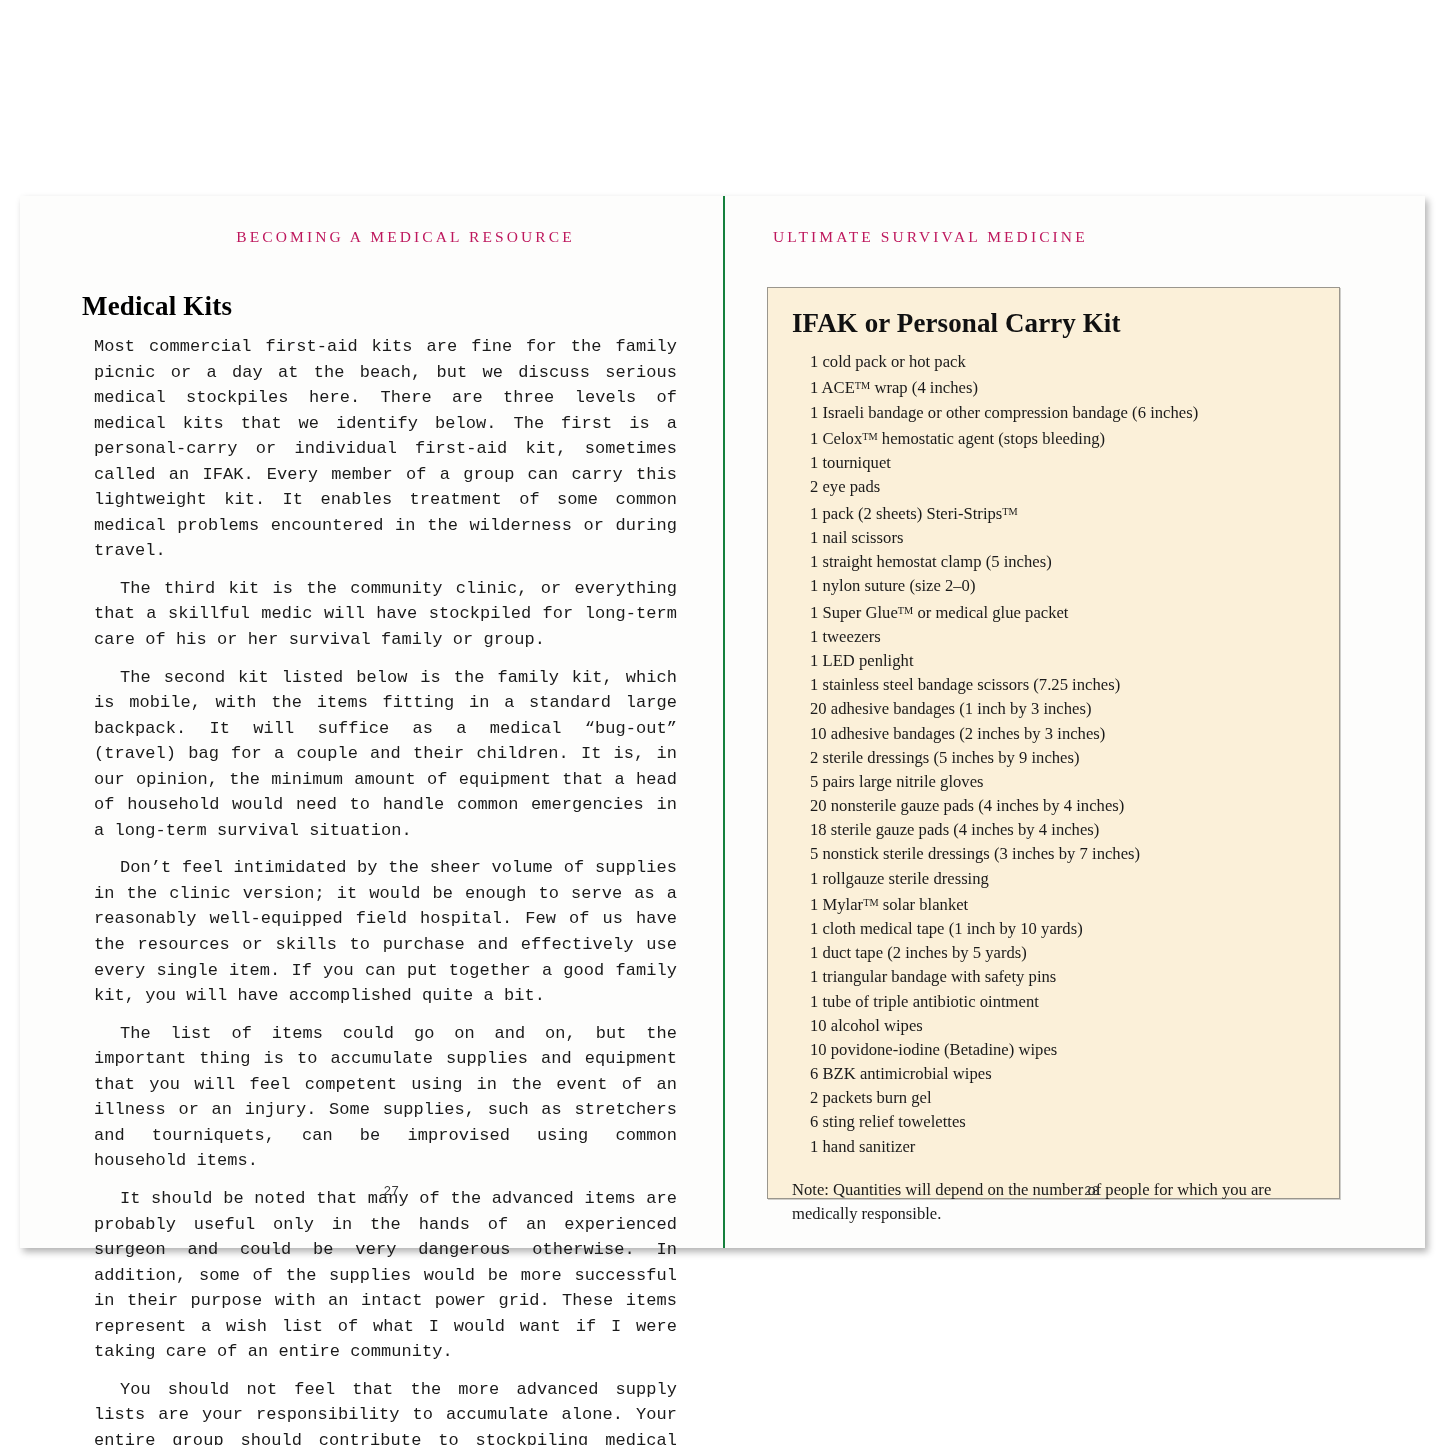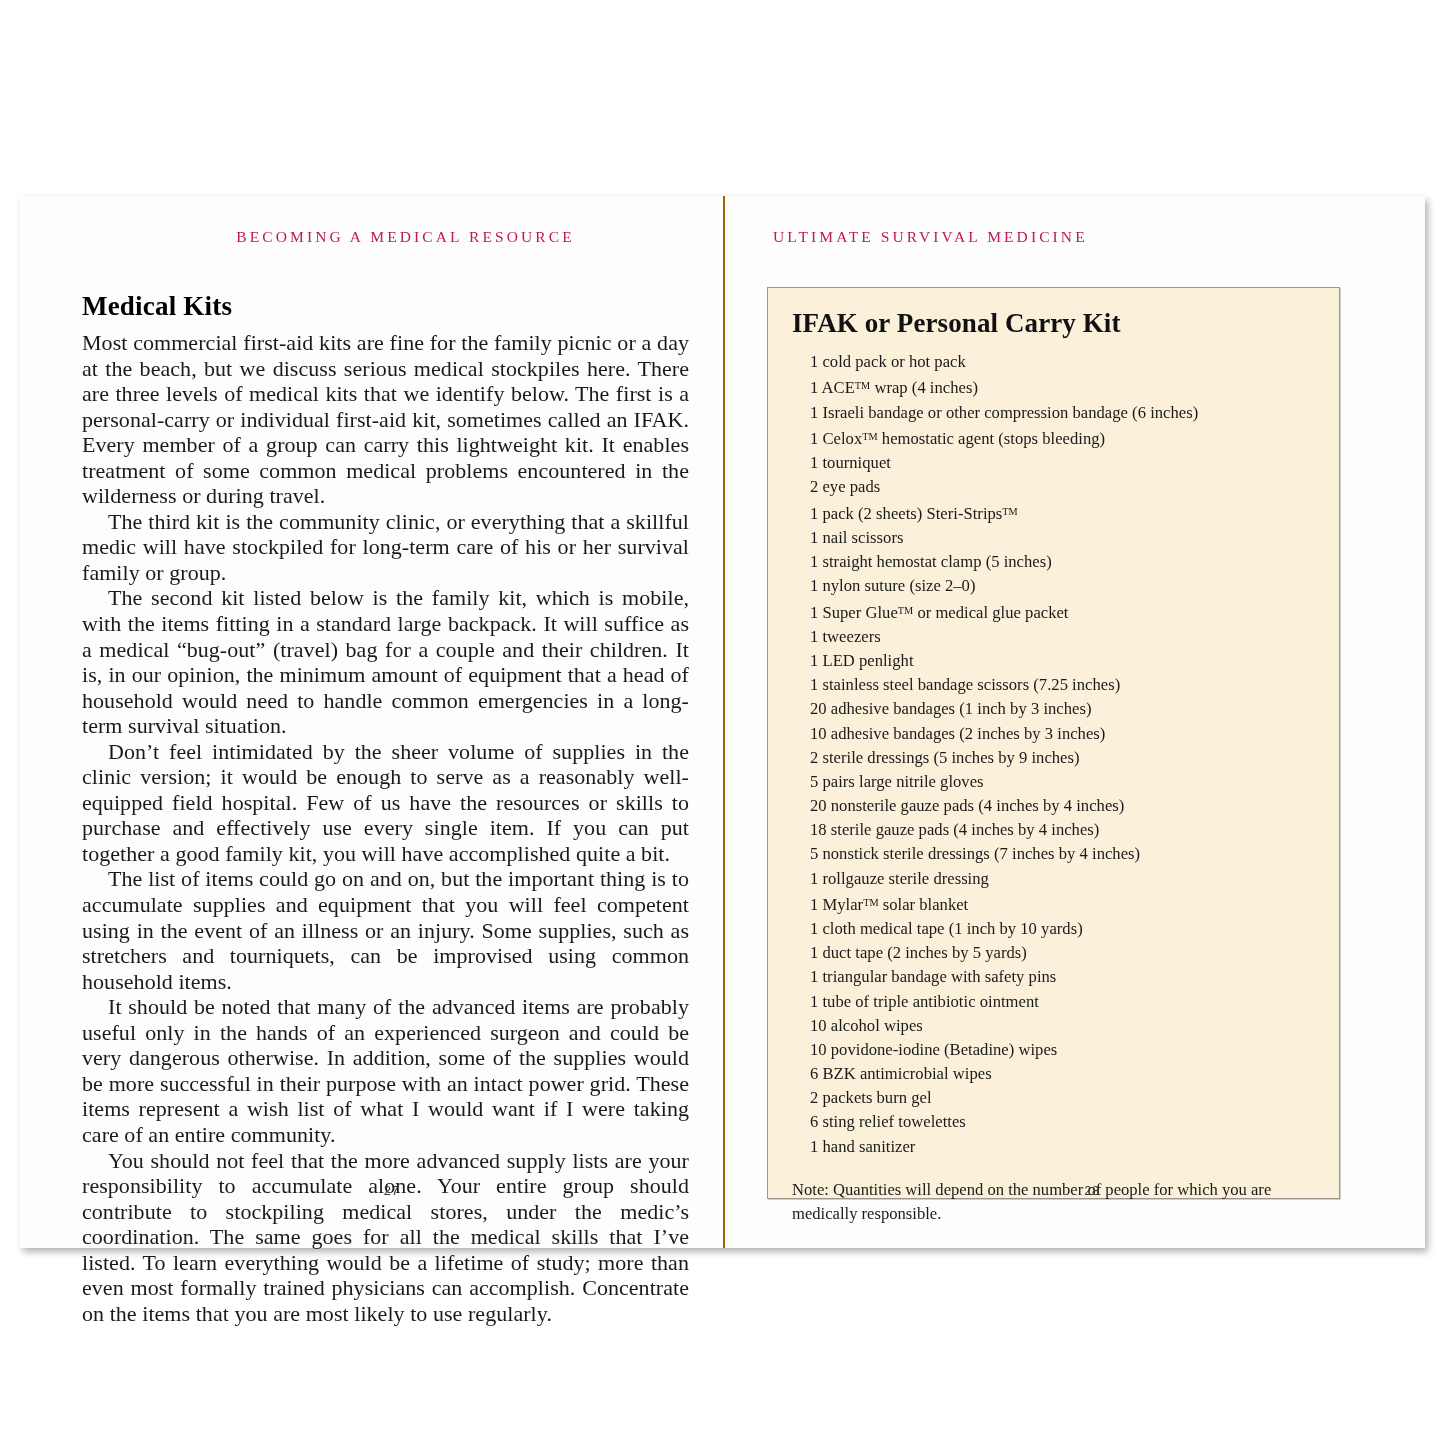--- a/index.html
+++ b/index.html
@@ -34,21 +34,21 @@
     background: #fdfdfc;
     box-sizing: border-box;
   }
   .page-left {
     width: 703px;
     padding: 18px 34px 0 62px;
   }
   .page-right {
     width: 702px;
     padding: 18px 62px 0 42px;
-    border-left: 2px solid #a16207;
+    border-left: 2px solid #15803d;
   }
 
   
   .running-head {
     font-family: "Liberation Serif", serif;
     font-size: 15.5px;
     letter-spacing: 3.1px;
     color: #be185d;
     text-transform: uppercase;
     white-space: nowrap;
@@ -68,25 +68,25 @@
   h1.section-title {
     font-family: "Liberation Serif", serif;
     font-size: 27px;
     font-weight: bold;
     color: #000000;
     margin: 45px 0 8px 0;
     letter-spacing: 0.2px;
   }
 
   p.body-text {
-    font-family: Liberation Serif, serif;
-    font-size: 22px;
+    font-family: Liberation Mono, monospace;
+    font-size: 17px;
     line-height: 25.55px;
     color: #1a1a1a;
-    margin: 0;
+    margin: 12px;
     text-align: justify;
     text-justify: inter-word;
     hyphens: none;
     letter-spacing: 0.05px;
   }
   p.body-text.indent {
     text-indent: 26px;
   }
 
   
@@ -192,21 +192,21 @@
             <li>1 Super Glue<span class="tm">TM</span> or medical glue packet</li>
             <li>1 tweezers</li>
             <li>1 LED penlight</li>
             <li>1 stainless steel bandage scissors (7.25 inches)</li>
             <li>20 adhesive bandages (1 inch by 3 inches)</li>
             <li>10 adhesive bandages (2 inches by 3 inches)</li>
             <li>2 sterile dressings (5 inches by 9 inches)</li>
             <li>5 pairs large nitrile gloves</li>
             <li>20 nonsterile gauze pads (4 inches by 4 inches)</li>
             <li>18 sterile gauze pads (4 inches by 4 inches)</li>
-            <li>5 nonstick sterile dressings (7 inches by 4 inches)</li>
+            <li>5 nonstick sterile dressings (3 inches by 7 inches)</li>
             <li>1 rollgauze sterile dressing</li>
             <li>1 Mylar<span class="tm">TM</span> solar blanket</li>
             <li>1 cloth medical tape (1 inch by 10 yards)</li>
             <li>1 duct tape (2 inches by 5 yards)</li>
             <li>1 triangular bandage with safety pins</li>
             <li>1 tube of triple antibiotic ointment</li>
             <li>10 alcohol wipes</li>
             <li>10 povidone-iodine (Betadine) wipes</li>
             <li>6 BZK antimicrobial wipes</li>
             <li>2 packets burn gel</li>

